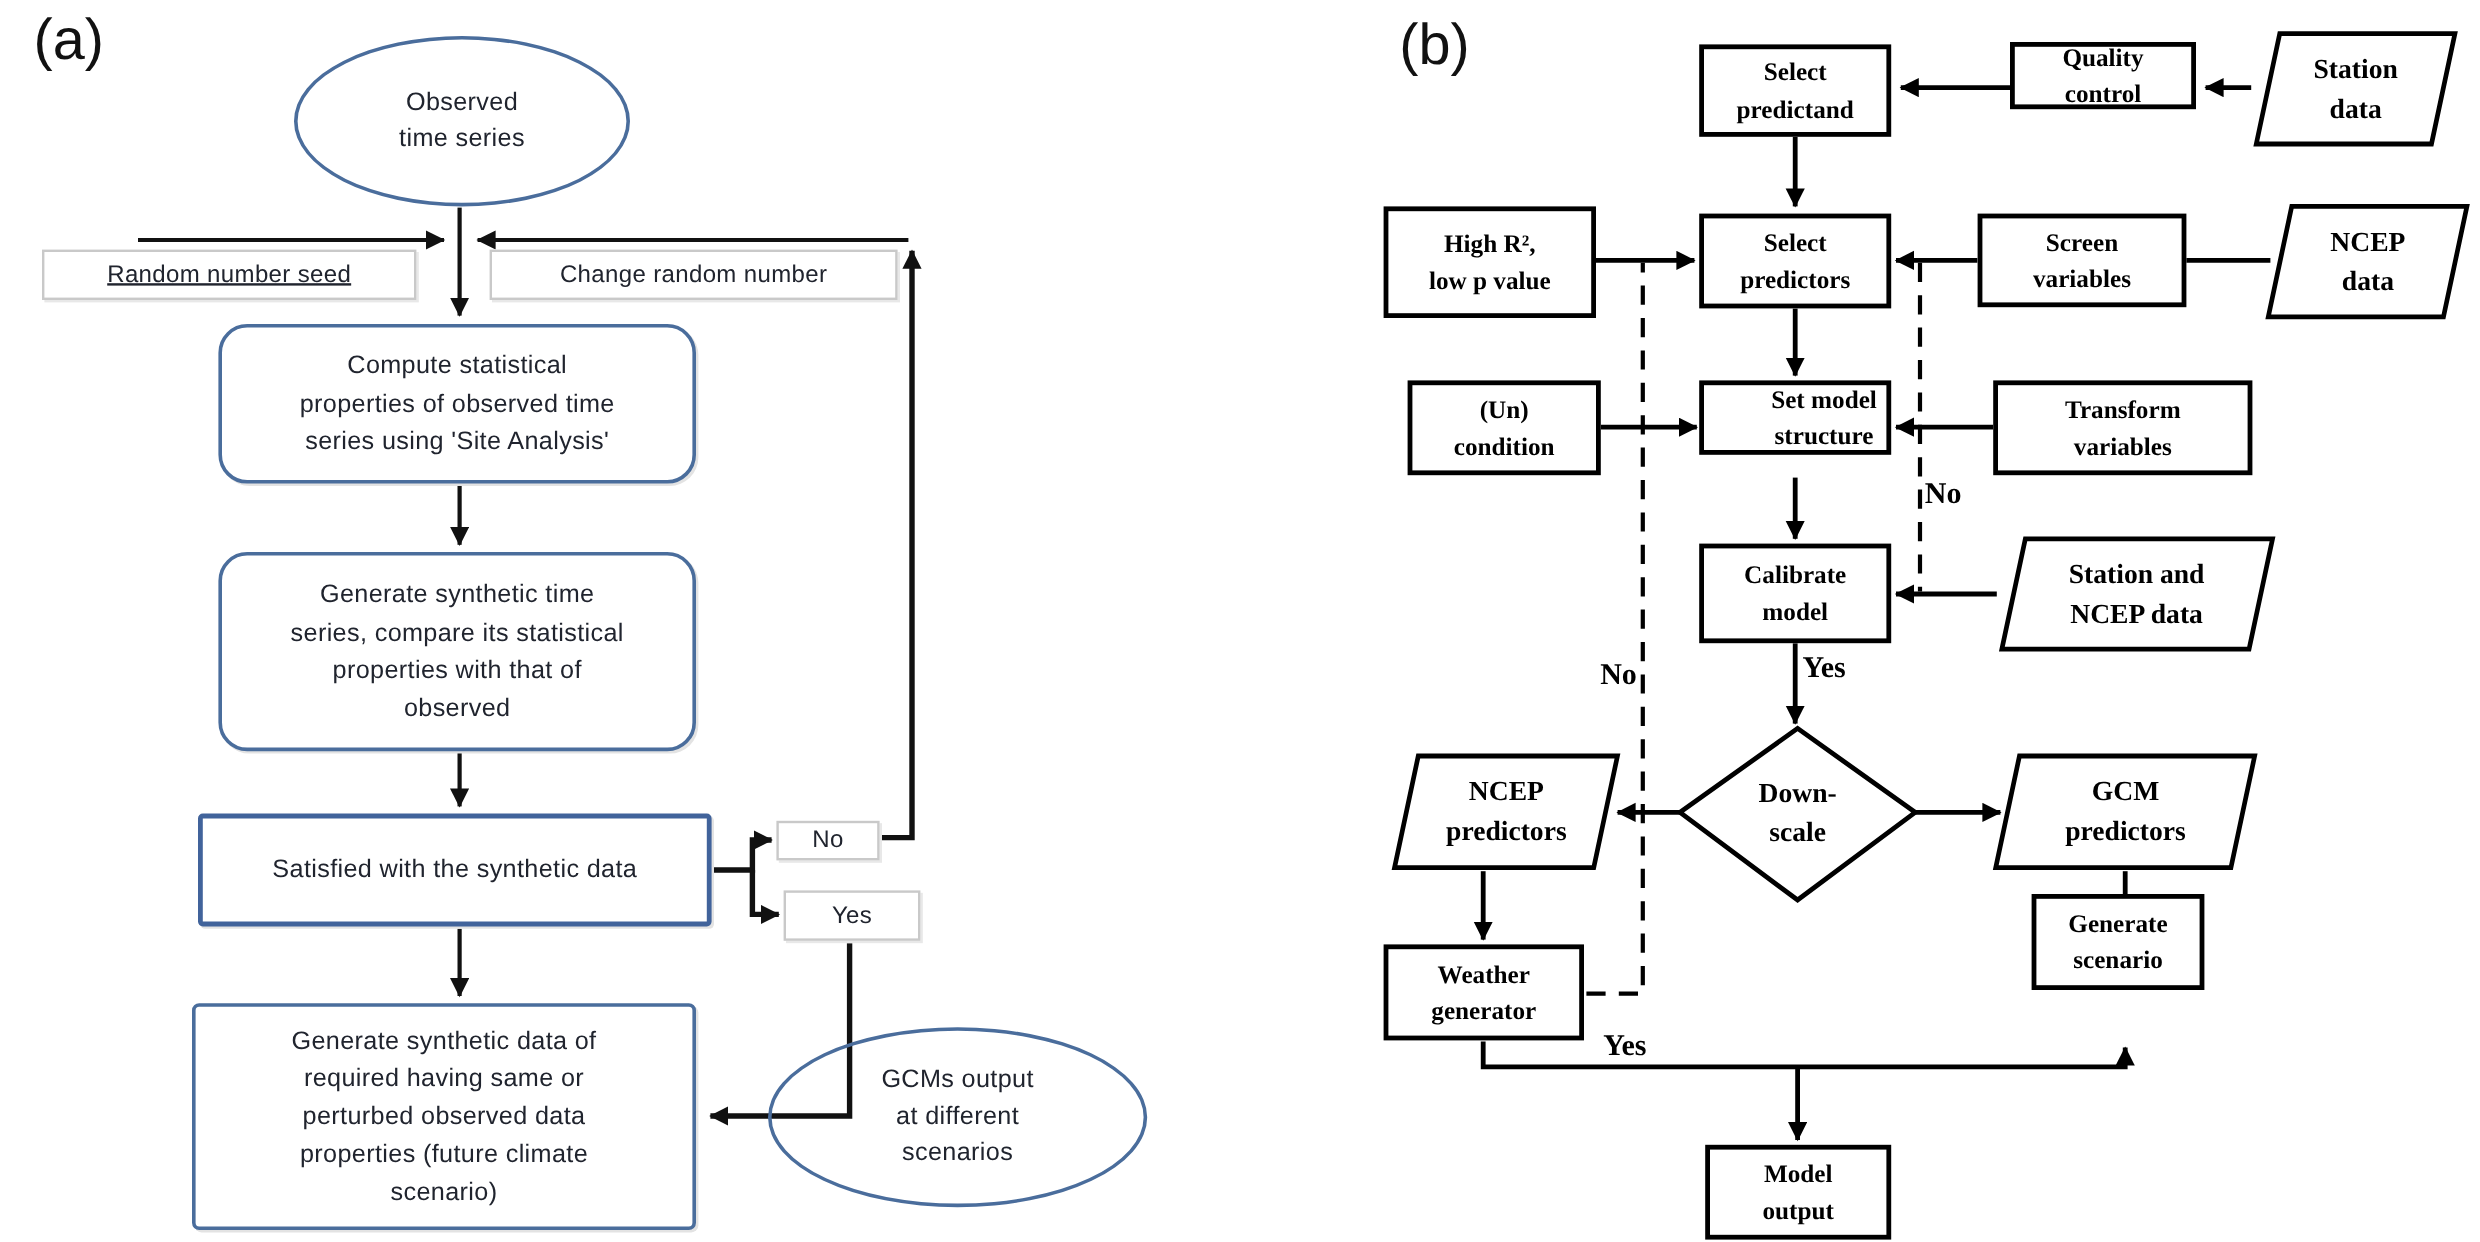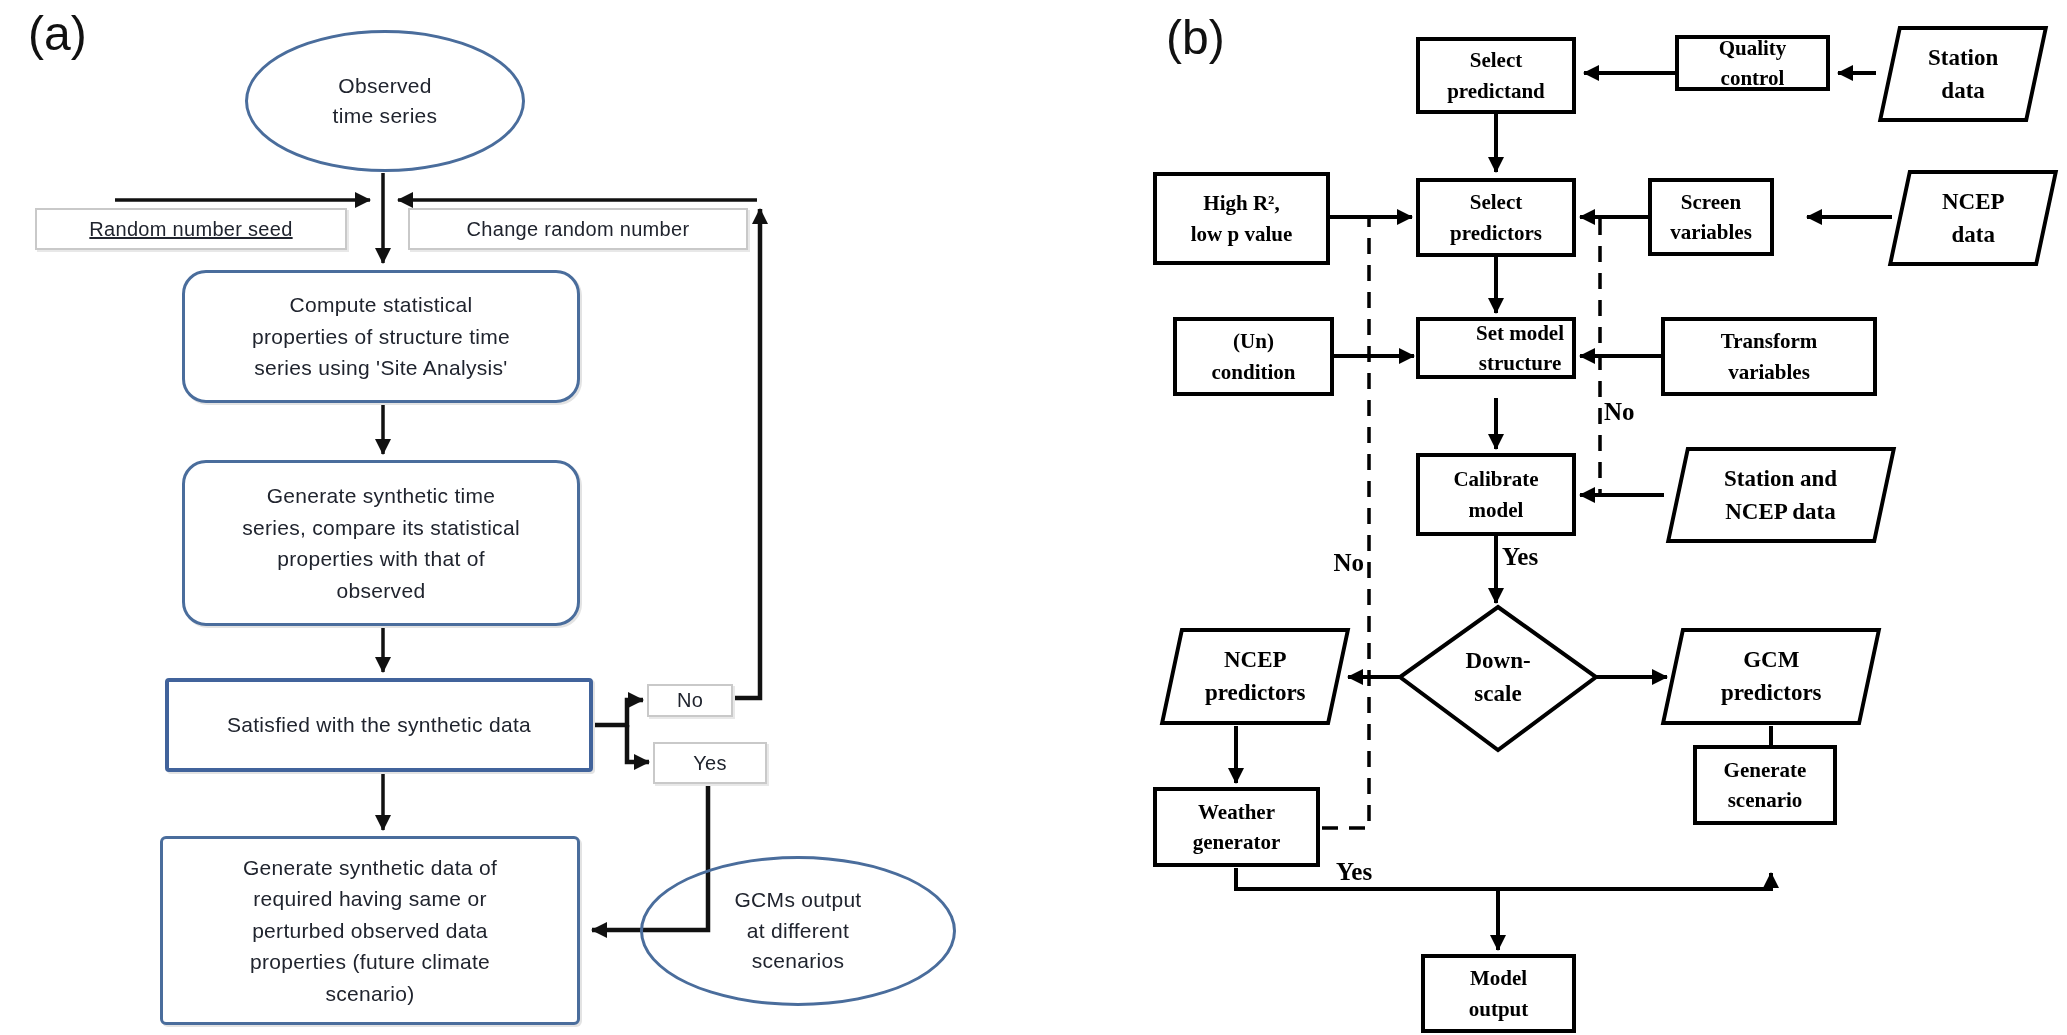--- a/index.html
+++ b/index.html
@@ -86,21 +86,21 @@
   <div class="panel-tag" style="left:28px;top:6px;">(a)</div>
 
   <div class="node a-ellipse" style="left:245px;top:30px;width:280px;height:142px;">Observed
 time series</div>
 
   <div class="node a-small" style="left:35px;top:208px;width:312px;height:42px;text-decoration:underline;">Random  number seed</div>
 
   <div class="node a-small" style="left:408px;top:208px;width:340px;height:42px;">Change random number</div>
 
   <div class="node a-round" style="left:182px;top:270px;width:398px;height:133px;">Compute statistical
-properties of structure time
+properties of observed time
 series using 'Site Analysis'</div>
 
   <div class="node a-round" style="left:182px;top:460px;width:398px;height:166px;">Generate synthetic  time
 series, compare its statistical
 properties with  that of
 observed</div>
 
   <div class="node a-strong" style="left:165px;top:678px;width:428px;height:94px;">Satisfied with the  synthetic data</div>
 
   <div class="node a-small" style="left:647px;top:684px;width:86px;height:33px;">No</div>
@@ -129,21 +129,21 @@
     <div class="unskew">Station
 data</div>
   </div>
 
   <div class="node b-rect" style="left:1153px;top:172px;width:177px;height:93px;">High R²,
 low p value</div>
 
   <div class="node b-rect" style="left:1416px;top:178px;width:160px;height:79px;">Select
 predictors</div>
 
-  <div class="node b-rect" style="left:1648px;top:178px;width:126px;height:78px;">Screen
+  <div class="node b-rect" style="left:1648px;top:178px;width:174px;height:78px;">Screen
 variables</div>
 
   <div class="node b-para" style="left:1898px;top:170px;width:150px;height:96px;">
     <div class="unskew">NCEP
 data</div>
   </div>
 
   <div class="node b-rect" style="left:1173px;top:317px;width:161px;height:79px;">(Un)
 condition</div>
 

